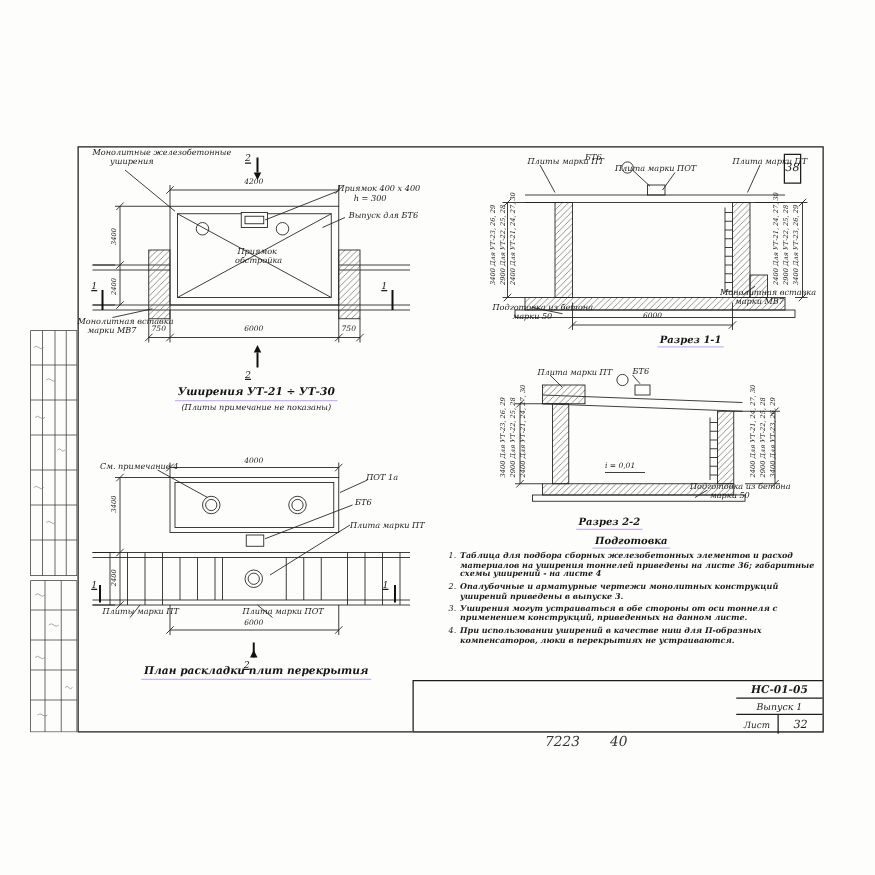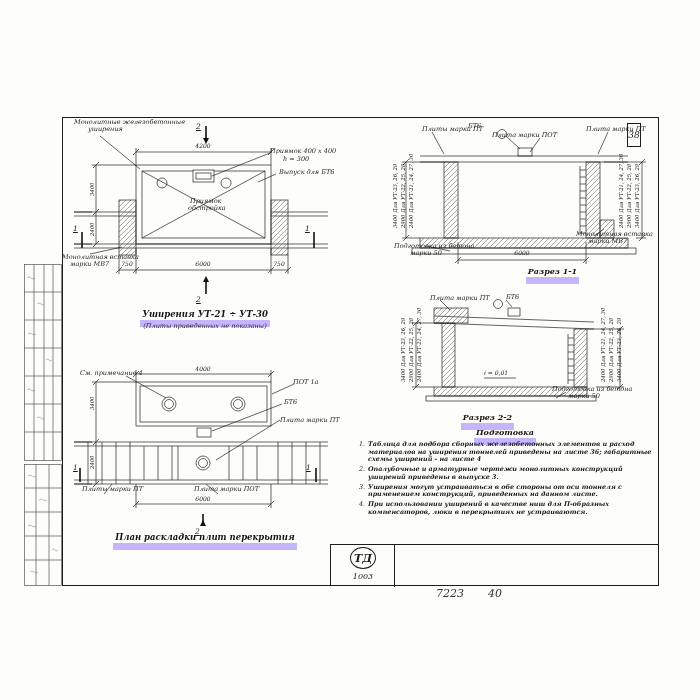--- a/index.html
+++ b/index.html
@@ -6,21 +6,21 @@
   html,body { width:700px; height:700px; }
   body { background:#fff; font-family:"DejaVu Sans",sans-serif; }
   #page { position:relative; width:700px; height:700px; background:#fdfdfb; overflow:hidden; color:#1b1b1b; }
   .abs { position:absolute; }
   .lbl { position:absolute; font:italic 6.5px "DejaVu Serif",serif; color:#1b1b1b; white-space:nowrap; line-height:1.12; }
   .dim { font-size:6px; }
   .ctr { text-align:center; }
   .marker { position:absolute; font:italic 7.5px "DejaVu Serif",serif; text-decoration:underline; }
   .vtext { position:absolute; transform-origin:0 0; transform:rotate(-90deg); font:italic 5.3px "DejaVu Serif",serif; white-space:nowrap; color:#1b1b1b; }
   .dtitle { position:absolute; text-align:center; font:italic bold 8px "DejaVu Serif",serif; color:#151515; }
-  .dtitle span { border-bottom:7px solid #c4b5fd; padding:0 2px 1px 2px; }
+  .dtitle span { border-bottom:1px solid #c4b5fd; padding:0 2px 1px 2px; }
   .frame { position:absolute; border:1.4px solid #1d1d1d; }
   .note { display:flex; gap:3px; font:italic 6.4px "DejaVu Serif",serif; margin-bottom:2.5px; color:#1b1b1b; line-height:1.18; }
   .note .n { flex:0 0 9px; text-align:right; }
   .note .t { flex:1;font-weight:bold; }
   .stampcell { position:absolute; display:flex; align-items:center; justify-content:center; font:italic 8px "DejaVu Serif",serif; }
 </style>
 </head>
 <body>
 
 <div id="page">
@@ -97,21 +97,21 @@
   <div class="lbl dim ctr" style="left:115px;top:261px;width:24px">750</div>
   <div class="lbl dim ctr" style="left:190px;top:261px;width:26px">6000</div>
   <div class="lbl dim ctr" style="left:267px;top:261px;width:24px">750</div>
   <div class="vtext" style="left:89px;top:196px">3400</div>
   <div class="vtext" style="left:89px;top:236px">2400</div>
   <div class="marker" style="left:196px;top:122px">2</div>
   <div class="marker" style="left:196px;top:295px">2</div>
   <div class="marker" style="left:73px;top:224px">1</div>
   <div class="marker" style="left:305px;top:224px">1</div>
   <div class="dtitle" style="left:135px;top:309px;width:140px;font-size:8.5px"><span>Уширения УТ-21 ÷ УТ-30</span></div>
-  <div class="lbl ctr" style="left:125px;top:323px;width:160px">(Плиты приведенных не показаны)</div>
+  <div class="lbl ctr" style="left:125px;top:323px;width:160px">(Плиты примечание не показаны)</div>
 
   <svg class="abs" style="left:390px;top:122px" width="268" height="148" viewBox="0 0 268 148">
     <defs>
       <pattern id="hB" width="5" height="5" patternUnits="userSpaceOnUse">
         <path d="M0,5 L5,0" stroke="#555" stroke-width="0.5"></path>
       </pattern>
     </defs>
     <g stroke="#222" stroke-width="0.7" fill="none">
       <path d="M30,34 H238 M30,40 H238"></path>
       <rect x="128" y="26" width="14" height="8"></rect>
@@ -244,22 +244,24 @@
       <span class="n">3.</span>
       <span class="t">Уширения могут устраиваться в обе стороны от оси тоннеля с применением конструкций, приведенных на данном листе.</span>
     </div>
     <div class="note">
       <span class="n">4.</span>
       <span class="t">При использовании уширений в качестве ниш для П-образных компенсаторов, люки в перекрытиях не устраиваются.</span>
     </div>
   </div>
 
   <div class="abs" style="left:330px;top:544px;width:329px;height:42px;border:1.2px solid #1d1d1d;background:#fdfdfb">
-    <div class="abs" style="left:0;top:0;width:64px;height:42px;border-right:1px solid #1d1d1d">
-      <div class="abs" style="left:19px;top:2px;width:26px;height:22px;border:1px solid #1d1d1d;border-radius:50%;display:flex;align-items:center;justify-content:center;font:bold italic 11px 'DejaVu Serif',serif">ТД</div>
-      <div class="abs ctr" style="left:0;top:27px;width:64px;font:italic 8px 'DejaVu Serif',serif">1003</div>
+    <div class="abs" style="left:258px;top:0;width:69px;height:42px">
+      <div class="stampcell" style="left:0;top:0;width:69px;height:14px;border-bottom:1px solid #1d1d1d;font-weight:bold;font-size:8.5px">НС-01-05</div>
+      <div class="stampcell" style="left:0;top:14px;width:69px;height:13px;border-bottom:1px solid #1d1d1d;font-size:7.5px">Выпуск 1</div>
+      <div class="stampcell" style="left:0;top:27px;width:34px;height:15px;border-right:1px solid #1d1d1d;font-size:7px">Лист</div>
+      <div class="stampcell" style="left:34px;top:27px;width:35px;height:15px;font-size:9px">32</div>
     </div>
   </div>
 
   <div class="abs" style="left:436px;top:587px;font:italic 11px 'DejaVu Serif',serif;color:#333">7223</div>
   <div class="abs" style="left:488px;top:587px;font:italic 11px 'DejaVu Serif',serif;color:#333">40</div>
 
 </div>
 
 </body></html>

